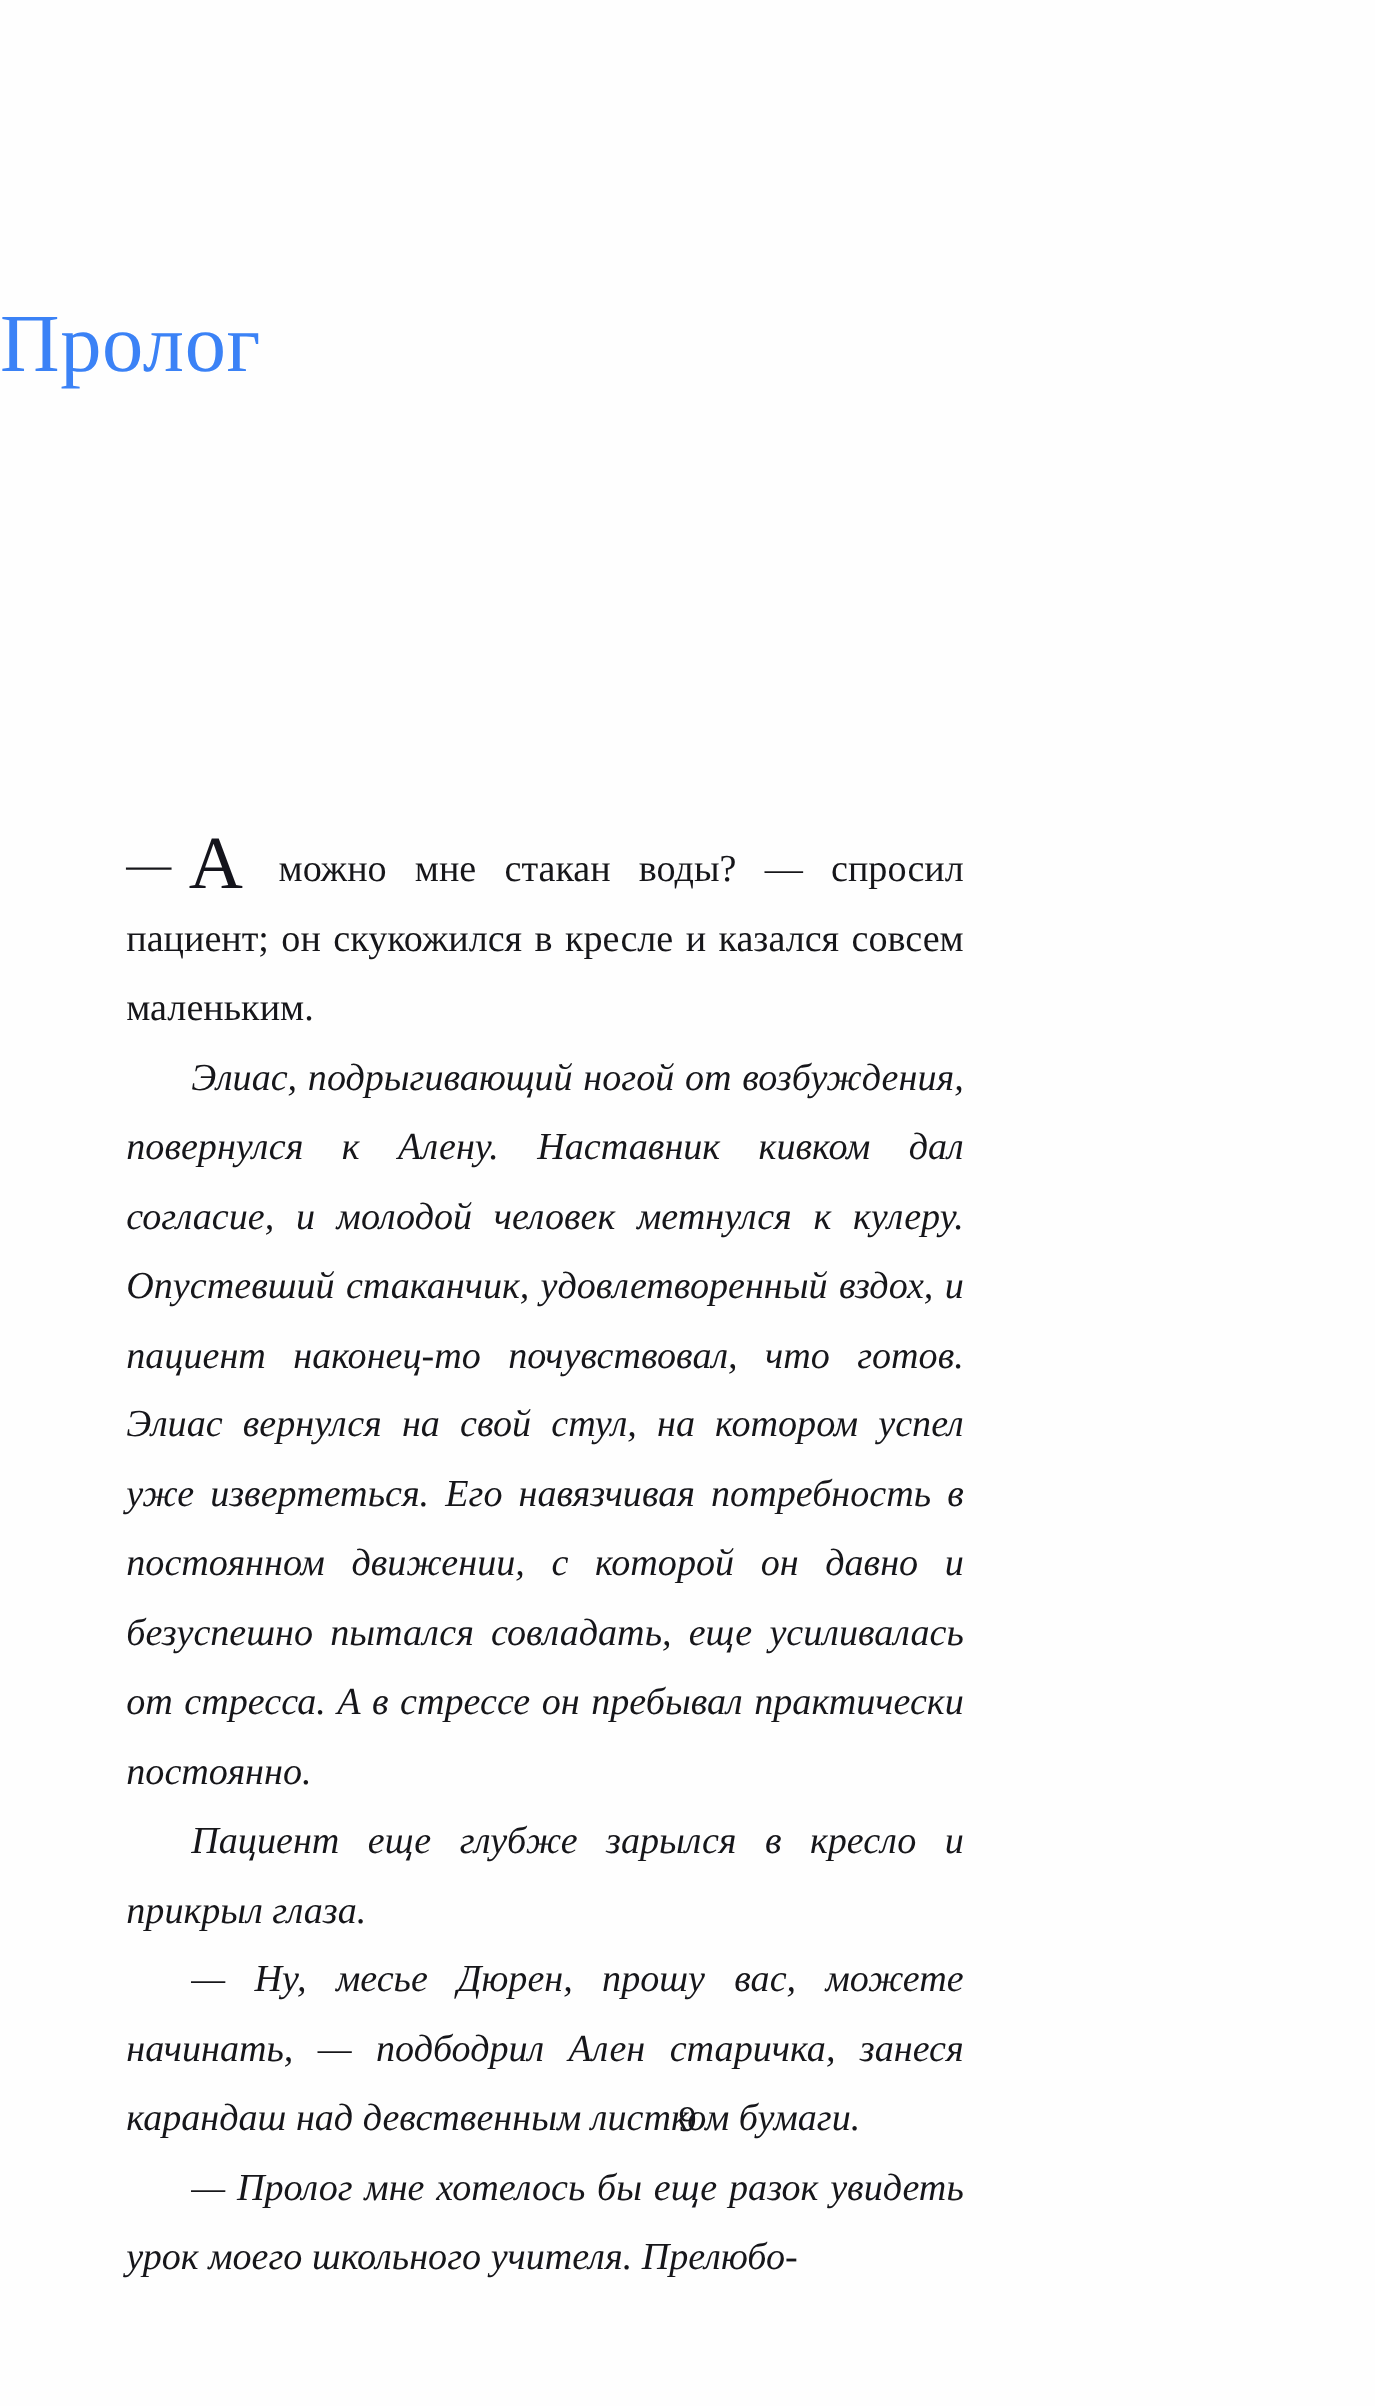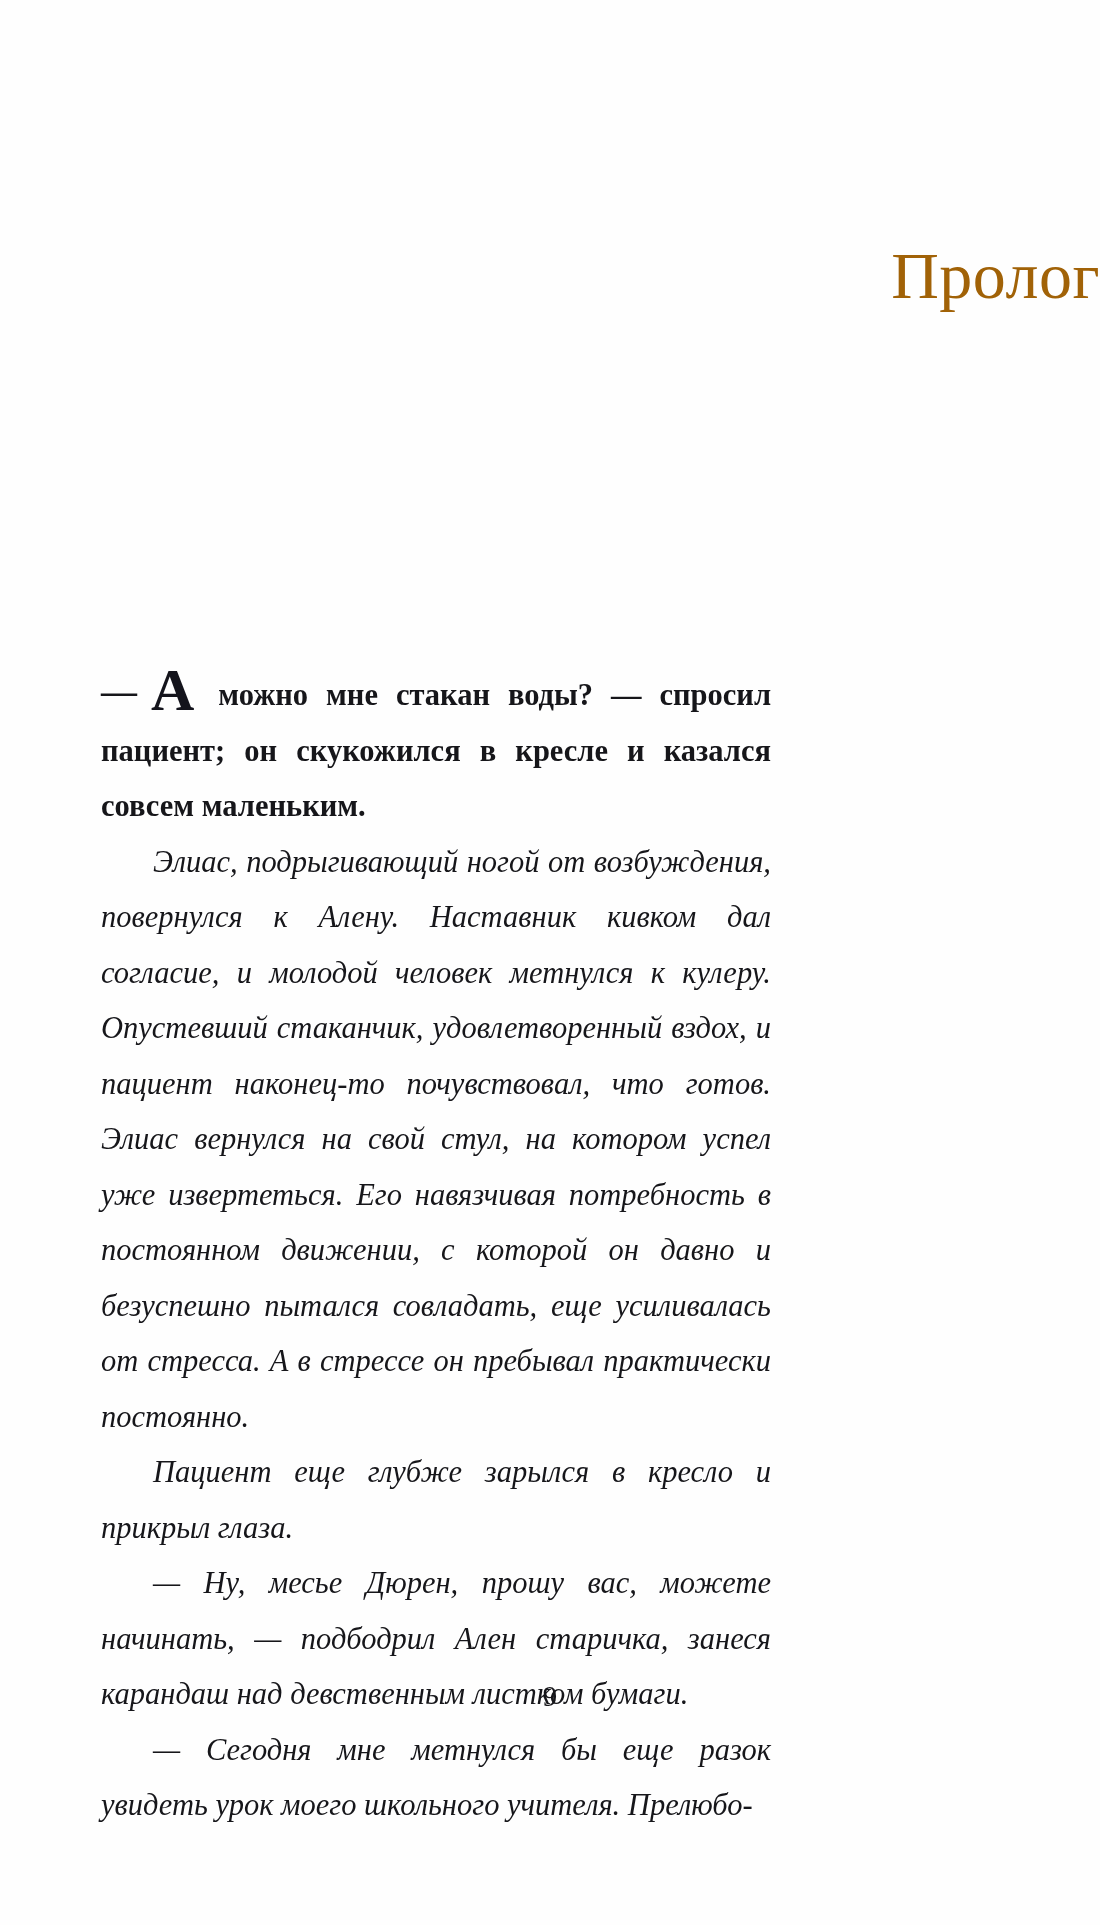--- a/index.html
+++ b/index.html
@@ -17,26 +17,26 @@
     font-family: "Liberation Serif", "DejaVu Serif", serif;
     color: #151515;
   }
 
   
   .chapter-title {
     position: absolute;
     left: 0;
     right: 0;
     top: 196px;
-    text-align: right;
+    text-align: left;
     font-size: 66px;
     line-height: 1.1;
     font-weight: 400;
     letter-spacing: 0.5px;
-    color: #a16207;
+    color: #3b82f6;
   }
 
   
   .textblock {
     position: absolute;
     left: 101px;
     top: 664px;
     width: 670px;
   }
 
@@ -48,21 +48,20 @@
     line-height: 55.5px;
     hyphens: manual;
     color: #16161a;
   }
   .para + .para {
     text-indent: 52px;
     font-style: italic;
   }
   .para.first {
     text-indent: 0;
-    font-weight: bold;
   }
 
   
   .dropcap-lead {
     font-size: 30.5px;
   }
   .dash-lead {
     font-size: 36px;
     vertical-align: 2px;
     letter-spacing: 0;
@@ -96,19 +95,19 @@
   <div class="textblock">
 
     <p class="para first"><span class="dash-lead">—</span><span class="dropcap">А</span><span class="dropcap-lead"> можно мне стакан воды? — спросил пациент; он скукожился в кресле и казался совсем маленьким.</span></p>
 
     <p class="para">Элиас, подрыгивающий ногой от возбуждения, повернулся к Алену. Наставник кивком дал согласие, и молодой человек метнулся к кулеру. Опустевший стаканчик, удовлетворенный вздох, и пациент наконец-то почувствовал, что готов. Элиас вернулся на свой стул, на котором успел уже извертеться. Его навязчивая потребность в постоянном движении, с которой он давно и безуспешно пытался совладать, еще усиливалась от стресса. А в стрессе он пребывал практически постоянно.</p>
 
     <p class="para">Пациент еще глубже зарылся в кресло и прикрыл глаза.</p>
 
     <p class="para">— Ну, месье Дюрен, прошу вас, можете начинать, — подбодрил Ален старичка, занеся карандаш над девственным листком бумаги.</p>
 
-    <p class="para">— Сегодня мне метнулся бы еще разок увидеть урок моего школьного учителя. Прелюбо-</p>
+    <p class="para">— Пролог мне хотелось бы еще разок увидеть урок моего школьного учителя. Прелюбо-</p>
 
   </div>
 
   <div class="folio">9</div>
 
 </div>
 
 </body></html>

